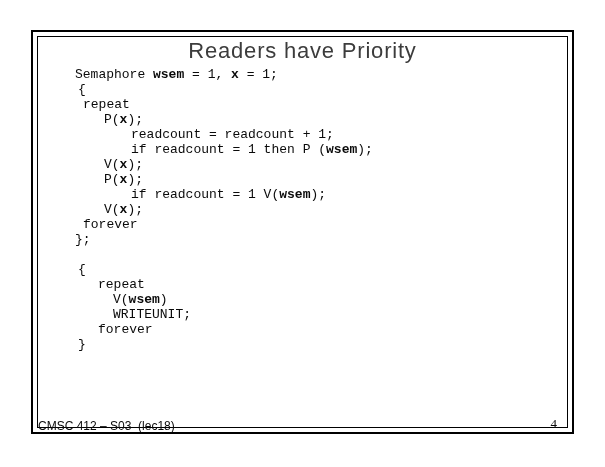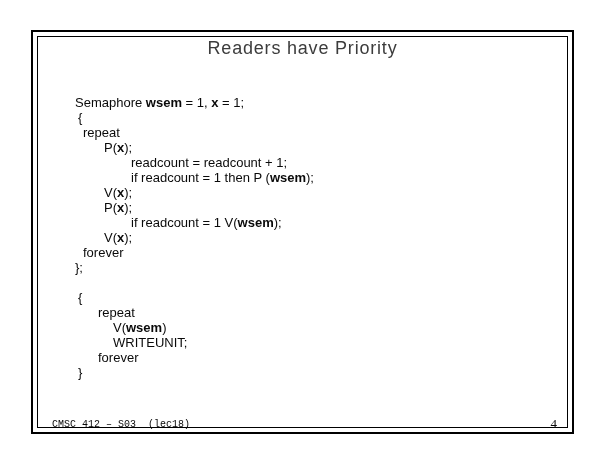--- a/index.html
+++ b/index.html
@@ -30,49 +30,48 @@
     inset: 4px;
     border: 1px solid var(--border, #000);
   }
   .title {
     position: absolute;
     top: 1px;
     left: 0;
     right: 0;
     text-align: center;
     font-family: "Liberation Sans", sans-serif;
-    font-size: 18px;
+    font-size: 22px;
     font-weight: normal;
     letter-spacing: 0.8px;
     color: var(--title, #3c3c3c);
     white-space: nowrap;
   }
   .code {
     position: absolute;
     left: 37px;
     top: 30px;
-    font-family: Liberation Sans, sans-serif;
+    font-family: Liberation Mono, monospace;
     font-size: 13px;
     line-height: 15px;
     color: var(--code, #000);
-    margin-top: 28px;
   }
   .code-line {
     height: 15px;
     white-space: pre;
   }
   .code-line .b {
     font-weight: bold;
   }
   .footer {
     position: absolute;
-    left: 14px;
+    left: 0px;
     top: 382px;
-    font-family: Liberation Mono, monospace;
-    font-size: 10px;
+    font-family: Liberation Sans, sans-serif;
+    font-size: 12px;
     color: var(--code, #000);
     white-space: pre;
   }
   .pagenum {
     position: absolute;
     right: 10px;
     top: 379px;
     font-family: "Liberation Serif", serif;
     font-size: 13px;
     color: var(--code, #000);

